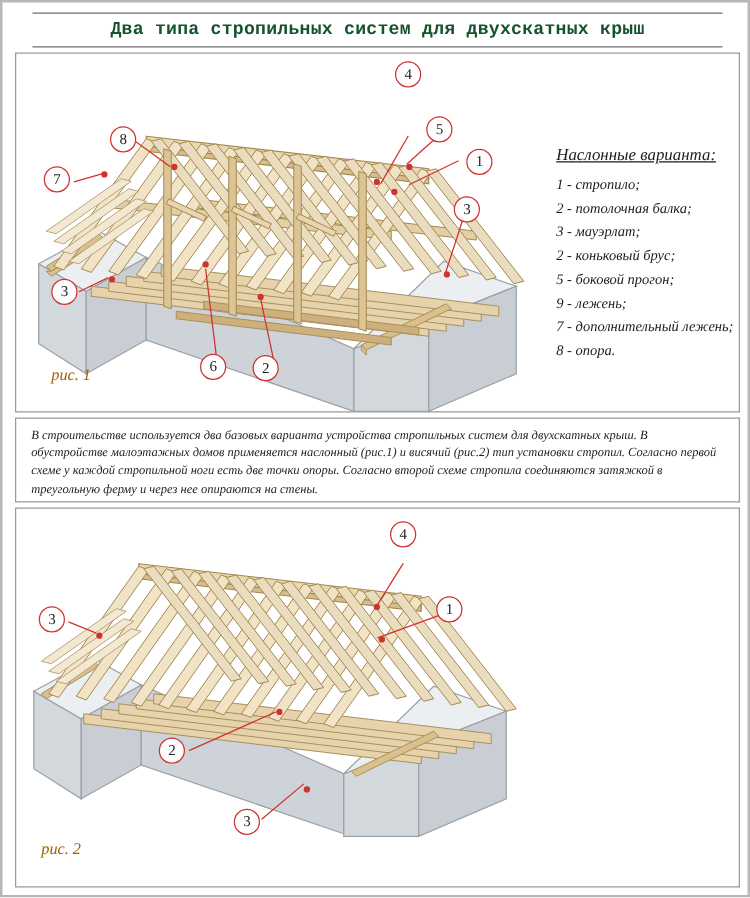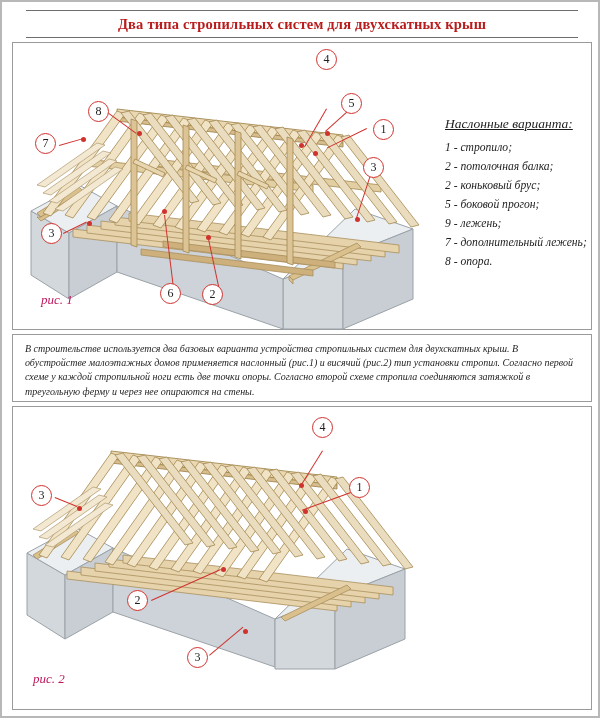--- a/index.html
+++ b/index.html
@@ -29,43 +29,43 @@
     top: 8px;
     width: 552px;
     height: 26px;
     border-top: 1.5px solid #6e6e6e;
     border-bottom: 1.5px solid #6e6e6e;
     display: flex;
     align-items: center;
     justify-content: center;
   }
   .title-bar span {
-    font-family: Liberation Serif, serif;
+    font-family: Liberation Mono, monospace;
     font-weight: bold;
     font-size: 14.5px;
-    color: #b91c1c;
+    color: #14532d;
     letter-spacing: 0.2px;
   }
   
   .panel {
     position: absolute;
     border: 1.5px solid #9a9a9a;
     background: #ffffff;
     box-sizing: border-box;
   }
   .panel-top { left: 10px; top: 40px; width: 580px; height: 288px; }
   .panel-text { left: 10px; top: 332px; width: 580px; height: 68px; }
   .panel-bottom { left: 10px; top: 404px; width: 580px; height: 304px; }
 
   .fig-label {
     position: absolute;
     font-family: "Liberation Serif", serif;
     font-style: italic;
     font-size: 13px;
-    color: #be185d;
+    color: #a16207;
   }
   .para {
     position: absolute;
     left: 12px;
     top: 7px;
     width: 556px;
     font-family: "Liberation Serif", serif;
     font-style: italic;
     font-size: 10px;
     line-height: 14.2px;
@@ -286,20 +286,21 @@
     <div class="marker" style="left:189px; top:241px;">2</div>
 
     <div class="fig-label" style="left:28px; top:249px;">рис. 1</div>
 
     <div class="legend legend-top">
       <h3>Наслонные
 варианта:</h3>
       <ul>
         <li>1 - стропило;</li>
         <li>2 - потолочная балка;</li>
+        <li>3 - мауэрлат;</li>
         <li>2 - коньковый брус;</li>
         <li>5 - боковой прогон;</li>
         <li>9 - лежень;</li>
         <li>7 - дополнительный лежень;</li>
         <li>8 - опора.</li>
       </ul>
     </div>
   </div>
 
   <div class="panel panel-text">

